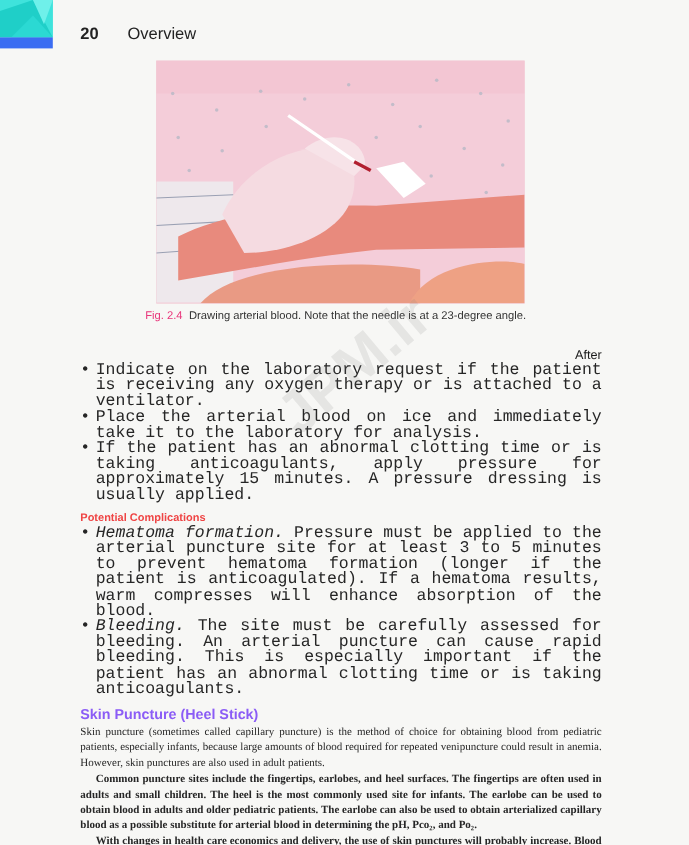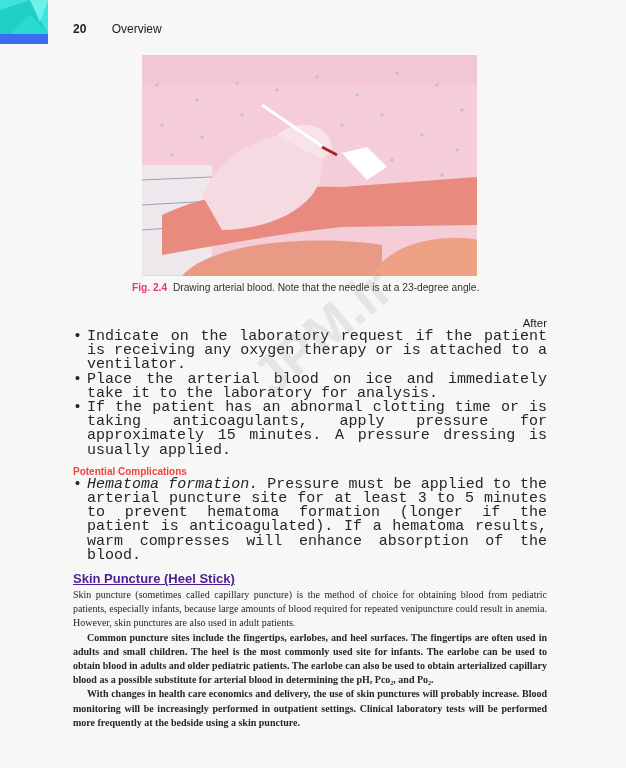--- a/index.html
+++ b/index.html
@@ -9,44 +9,44 @@
     font-family: "Liberation Serif", "DejaVu Serif", serif;
     color: #262626;
   }
   .corner {
     position: absolute; left: 0; top: 0; width: 48px; height: 44px;
   }
   .corner .tri { position: absolute; left: 0; top: 0; width: 48px; height: 34px; overflow: hidden; background: #3fe3dc; }
   .corner .bar { position: absolute; left: 0; top: 34px; width: 48px; height: 10px; background: #3b6df2; }
   .running-head {
     position: absolute; top: 22px; left: 73px;
-    font-family: "Liberation Sans", "DejaVu Sans", sans-serif; font-size: 12px; color: #222;
+    font-family: "Liberation Sans", "DejaVu Sans", sans-serif; font-size: 15px; color: #222;
   }
   .running-head .pagenum { font-weight: bold; margin-right: 22px; }
   .figure {
     position: absolute; left: 142px; top: 55px; width: 335px; height: 221px;
     overflow: hidden; background: #f2c9d5;
   }
   .caption {
     position: absolute; left: 132px; top: 282px; width: 420px;
     font-family: "Liberation Sans", "DejaVu Sans", sans-serif; font-size: 10.2px; color: #333;
   }
-  .caption .lbl { color: #e8357a; font-weight: bold; margin-right: 3px; }
+  .caption .lbl { color: #e8357a; font-weight: normal; margin-right: 3px; }
   .content { position: absolute; left: 73px; top: 317px; width: 474px; }
   .h-black {
     font-family: "Liberation Sans", "DejaVu Sans", sans-serif; font-size: 11.5px; color: #1a1a1a;
     margin: 0 0 1px 0; font-weight: normal; text-align: right;
   }
   .h-green {
     font-family: "Liberation Sans", "DejaVu Sans", sans-serif; font-size: 10px; color: #ef4444;
     margin: 8px 0 1px 0; font-weight: bold;
   }
   .h-blue {
-    font-family: "Liberation Sans", "DejaVu Sans", sans-serif; font-size: 13px; color: #4c1d95;
-    font-weight: bold; margin: 8px 0 2px 0; text-decoration: underline;
+    font-family: "Liberation Sans", "DejaVu Sans", sans-serif; font-size: 13px; color: #8b5cf6;
+    font-weight: bold; margin: 8px 0 2px 0;
   }
   ul.bullets { list-style: none; margin: 0; padding: 0; }
   ul.bullets li {
     position: relative; padding-left: 14px; font-size: 15px; line-height: 14.2px;
     text-align: justify;
     font-family: Liberation Mono, monospace;
   }
   ul.bullets li::before { content: "•"; position: absolute; left: 0; top: 0; }
   p.body { margin: 0; font-size: 10px; line-height: 14.2px; text-align: justify; }
   p.body.indent { text-indent: 14px; font-weight: bold; }
@@ -130,20 +130,21 @@
   <h3 class="h-black">After</h3>
   <ul class="bullets">
     <li>Indicate on the laboratory request if the patient is receiving any oxygen therapy or is attached to a ventilator.</li>
     <li>Place the arterial blood on ice and immediately take it to the laboratory for analysis.</li>
     <li>If the patient has an abnormal clotting time or is taking anticoagulants, apply pressure for approximately 15 minutes. A pressure dressing is usually applied.</li>
   </ul>
 
   <h3 class="h-green">Potential Complications</h3>
   <ul class="bullets">
     <li><em>Hematoma formation.</em><span> Pressure must be applied to the arterial puncture site for at least 3 to 5 minutes to prevent hematoma formation (longer if the patient is anticoagulated). If a hematoma results, warm compresses will enhance absorption of the blood.</span></li>
+    <li><em>Bleeding.</em><span> The site must be carefully assessed for bleeding. An arterial puncture can cause rapid bleeding. This is especially important if the patient has an abnormal clotting time or is taking anticoagulants.</span></li>
   </ul>
 
   <h2 class="h-blue">Skin Puncture (Heel Stick)</h2>
   <p class="body">Skin puncture (sometimes called capillary puncture) is the method of choice for obtaining blood from pediatric patients, especially infants, because large amounts of blood required for repeated venipuncture could result in anemia. However, skin punctures are also used in adult patients.</p>
   <p class="body indent">Common puncture sites include the fingertips, earlobes, and heel surfaces. The fingertips are often used in adults and small children. The heel is the most commonly used site for infants. The earlobe can be used to obtain blood in adults and older pediatric patients. The earlobe can also be used to obtain arterialized capillary blood as a possible substitute for arterial blood in determining the pH, Pco₂, and Po₂.</p>
   <p class="body indent">With changes in health care economics and delivery, the use of skin punctures will probably increase. Blood monitoring will be increasingly performed in outpatient settings. Clinical laboratory tests will be performed more frequently at the bedside using a skin puncture.</p>
 </div>
 
 <div class="watermark">JPM.ir</div>
 

